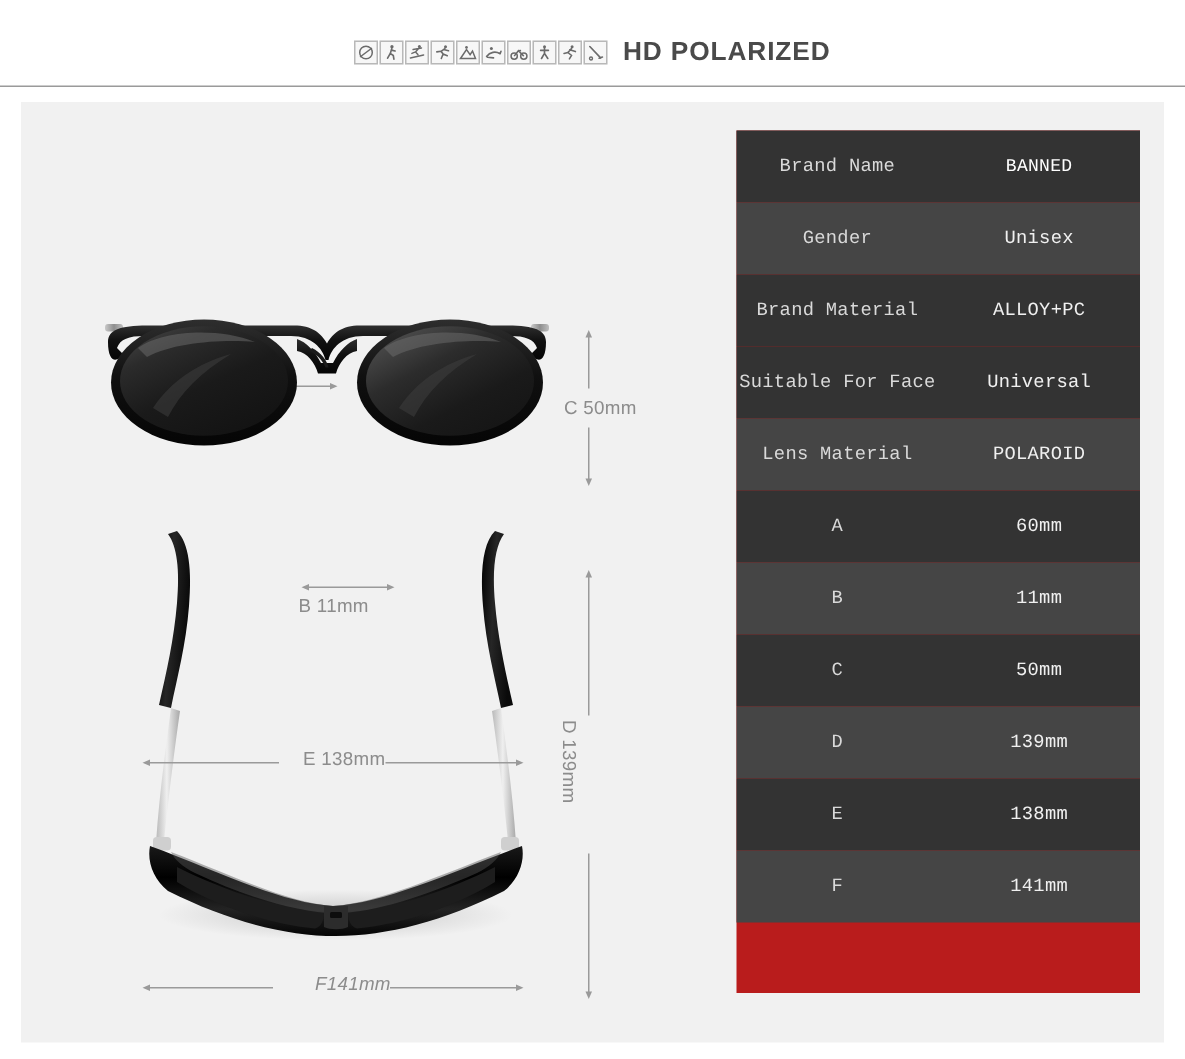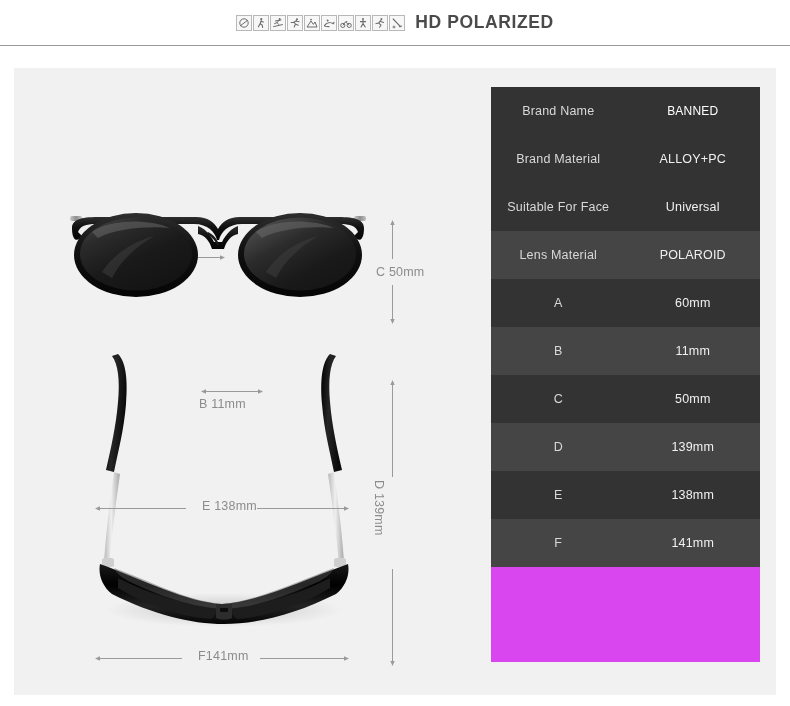--- a/index.html
+++ b/index.html
@@ -6,21 +6,21 @@
   body{
     width:790px;height:706px;
     background:#ffffff;
     font-family:"Liberation Sans", sans-serif;
     overflow:hidden;
     position:relative;
   }
 
   
   #header{
-    position:absolute;left:0;top:0;width:790px;height:46px;
+    position:absolute;left:0;top:12px;width:790px;height:46px;
     background:#ffffff;
   }
   #header-inner{
     position:absolute;left:0;top:0;width:790px;height:45px;
     display:flex;align-items:center;justify-content:center;gap:10px;
   }
   #icon-strip{display:flex;align-items:center;gap:1px;}
   .sport-icon{
     width:14px;height:14px;
     border:1px solid #b8b8b8;
@@ -56,21 +56,22 @@
   .arrow-v{position:absolute;width:7px;}
   .arrow-h svg,.arrow-v svg{display:block;}
 
   
   #front-view{position:absolute;left:44px;top:100px;width:320px;height:120px;}
   #bottom-view{position:absolute;left:60px;top:250px;width:300px;height:290px;}
 
   
   #spec-table{
     position:absolute;left:477px;top:19px;width:269px;height:575px;
-    background:#d946ef;
+    background:#b91c1c;
+    font-family:Liberation Mono, monospace;
   }
   .spec-row{
     display:flex;align-items:center;height:48px;width:100%;
   }
   .spec-row.dark{background:#333333;}
   .spec-row.light{background:#454545;}
   .spec-label{
     width:50%;text-align:center;color:#d9d9d9;font-size:12.5px;
     letter-spacing:.2px;
   }
@@ -323,29 +324,33 @@
     <div class="dim" style="left:372px;top:378px;transform:rotate(90deg);transform-origin:left top;">D 139mm</div>
 
     <div class="arrow-h" style="left:80px;top:553px;width:256px;">
       <svg width="256" height="7" viewBox="0 0 256 7">
         <line x1="3" y1="3.5" x2="88" y2="3.5" stroke="#9a9a9a" stroke-width="1"></line>
         <line x1="166" y1="3.5" x2="253" y2="3.5" stroke="#9a9a9a" stroke-width="1"></line>
         <path d="M1 3.5 L6 1.3 L6 5.7 Z" fill="#9a9a9a"></path>
         <path d="M255 3.5 L250 1.3 L250 5.7 Z" fill="#9a9a9a"></path>
       </svg>
     </div>
-    <div class="dim" style="left:184px;top:547px;">F141mm</div>
+    <div class="dim" style="left:196px;top:547px;font-style:italic;">F141mm</div>
   </div>
 
   <div id="spec-table">
 
     <div class="spec-row dark brand">
       <div class="spec-label">Brand Name</div>
       <div class="spec-value">BANNED</div>
     </div>
+    <div class="spec-row light">
+      <div class="spec-label">Gender</div>
+      <div class="spec-value">Unisex</div>
+    </div>
     <div class="spec-row dark">
       <div class="spec-label">Brand Material</div>
       <div class="spec-value">ALLOY+PC</div>
     </div>
     <div class="spec-row dark">
       <div class="spec-label">Suitable For Face</div>
       <div class="spec-value">Universal</div>
     </div>
     <div class="spec-row light">
       <div class="spec-label">Lens Material</div>

